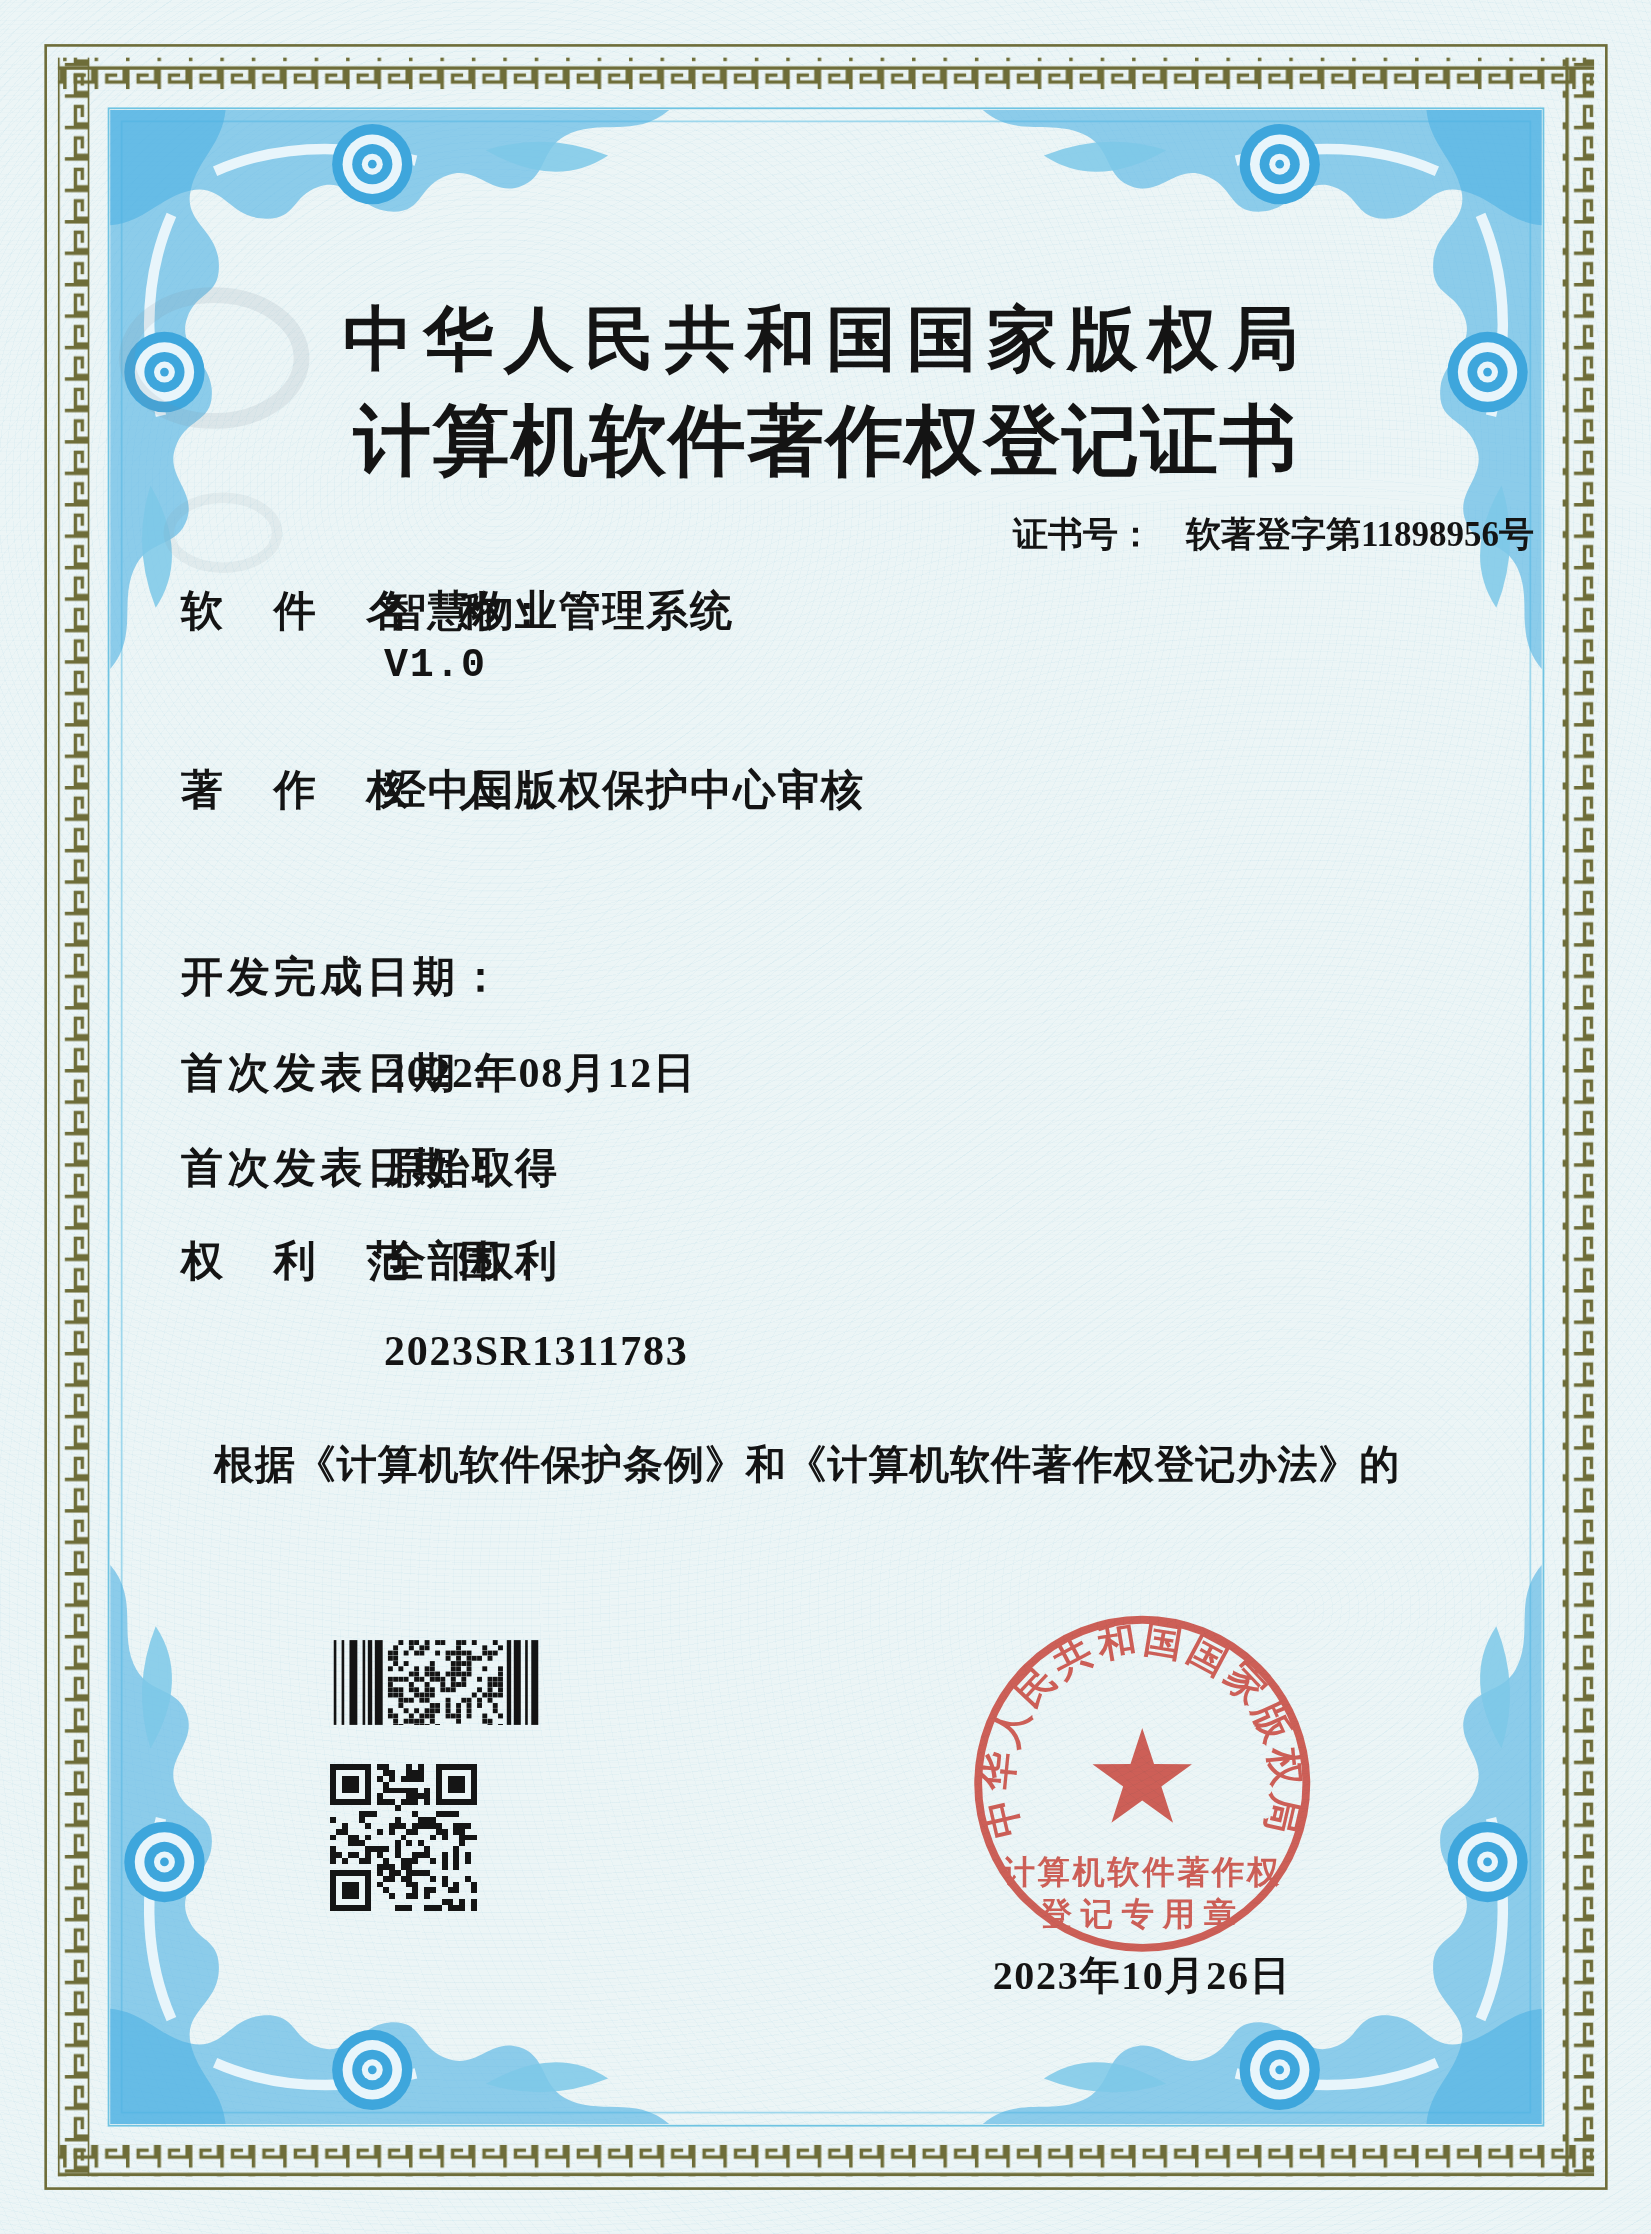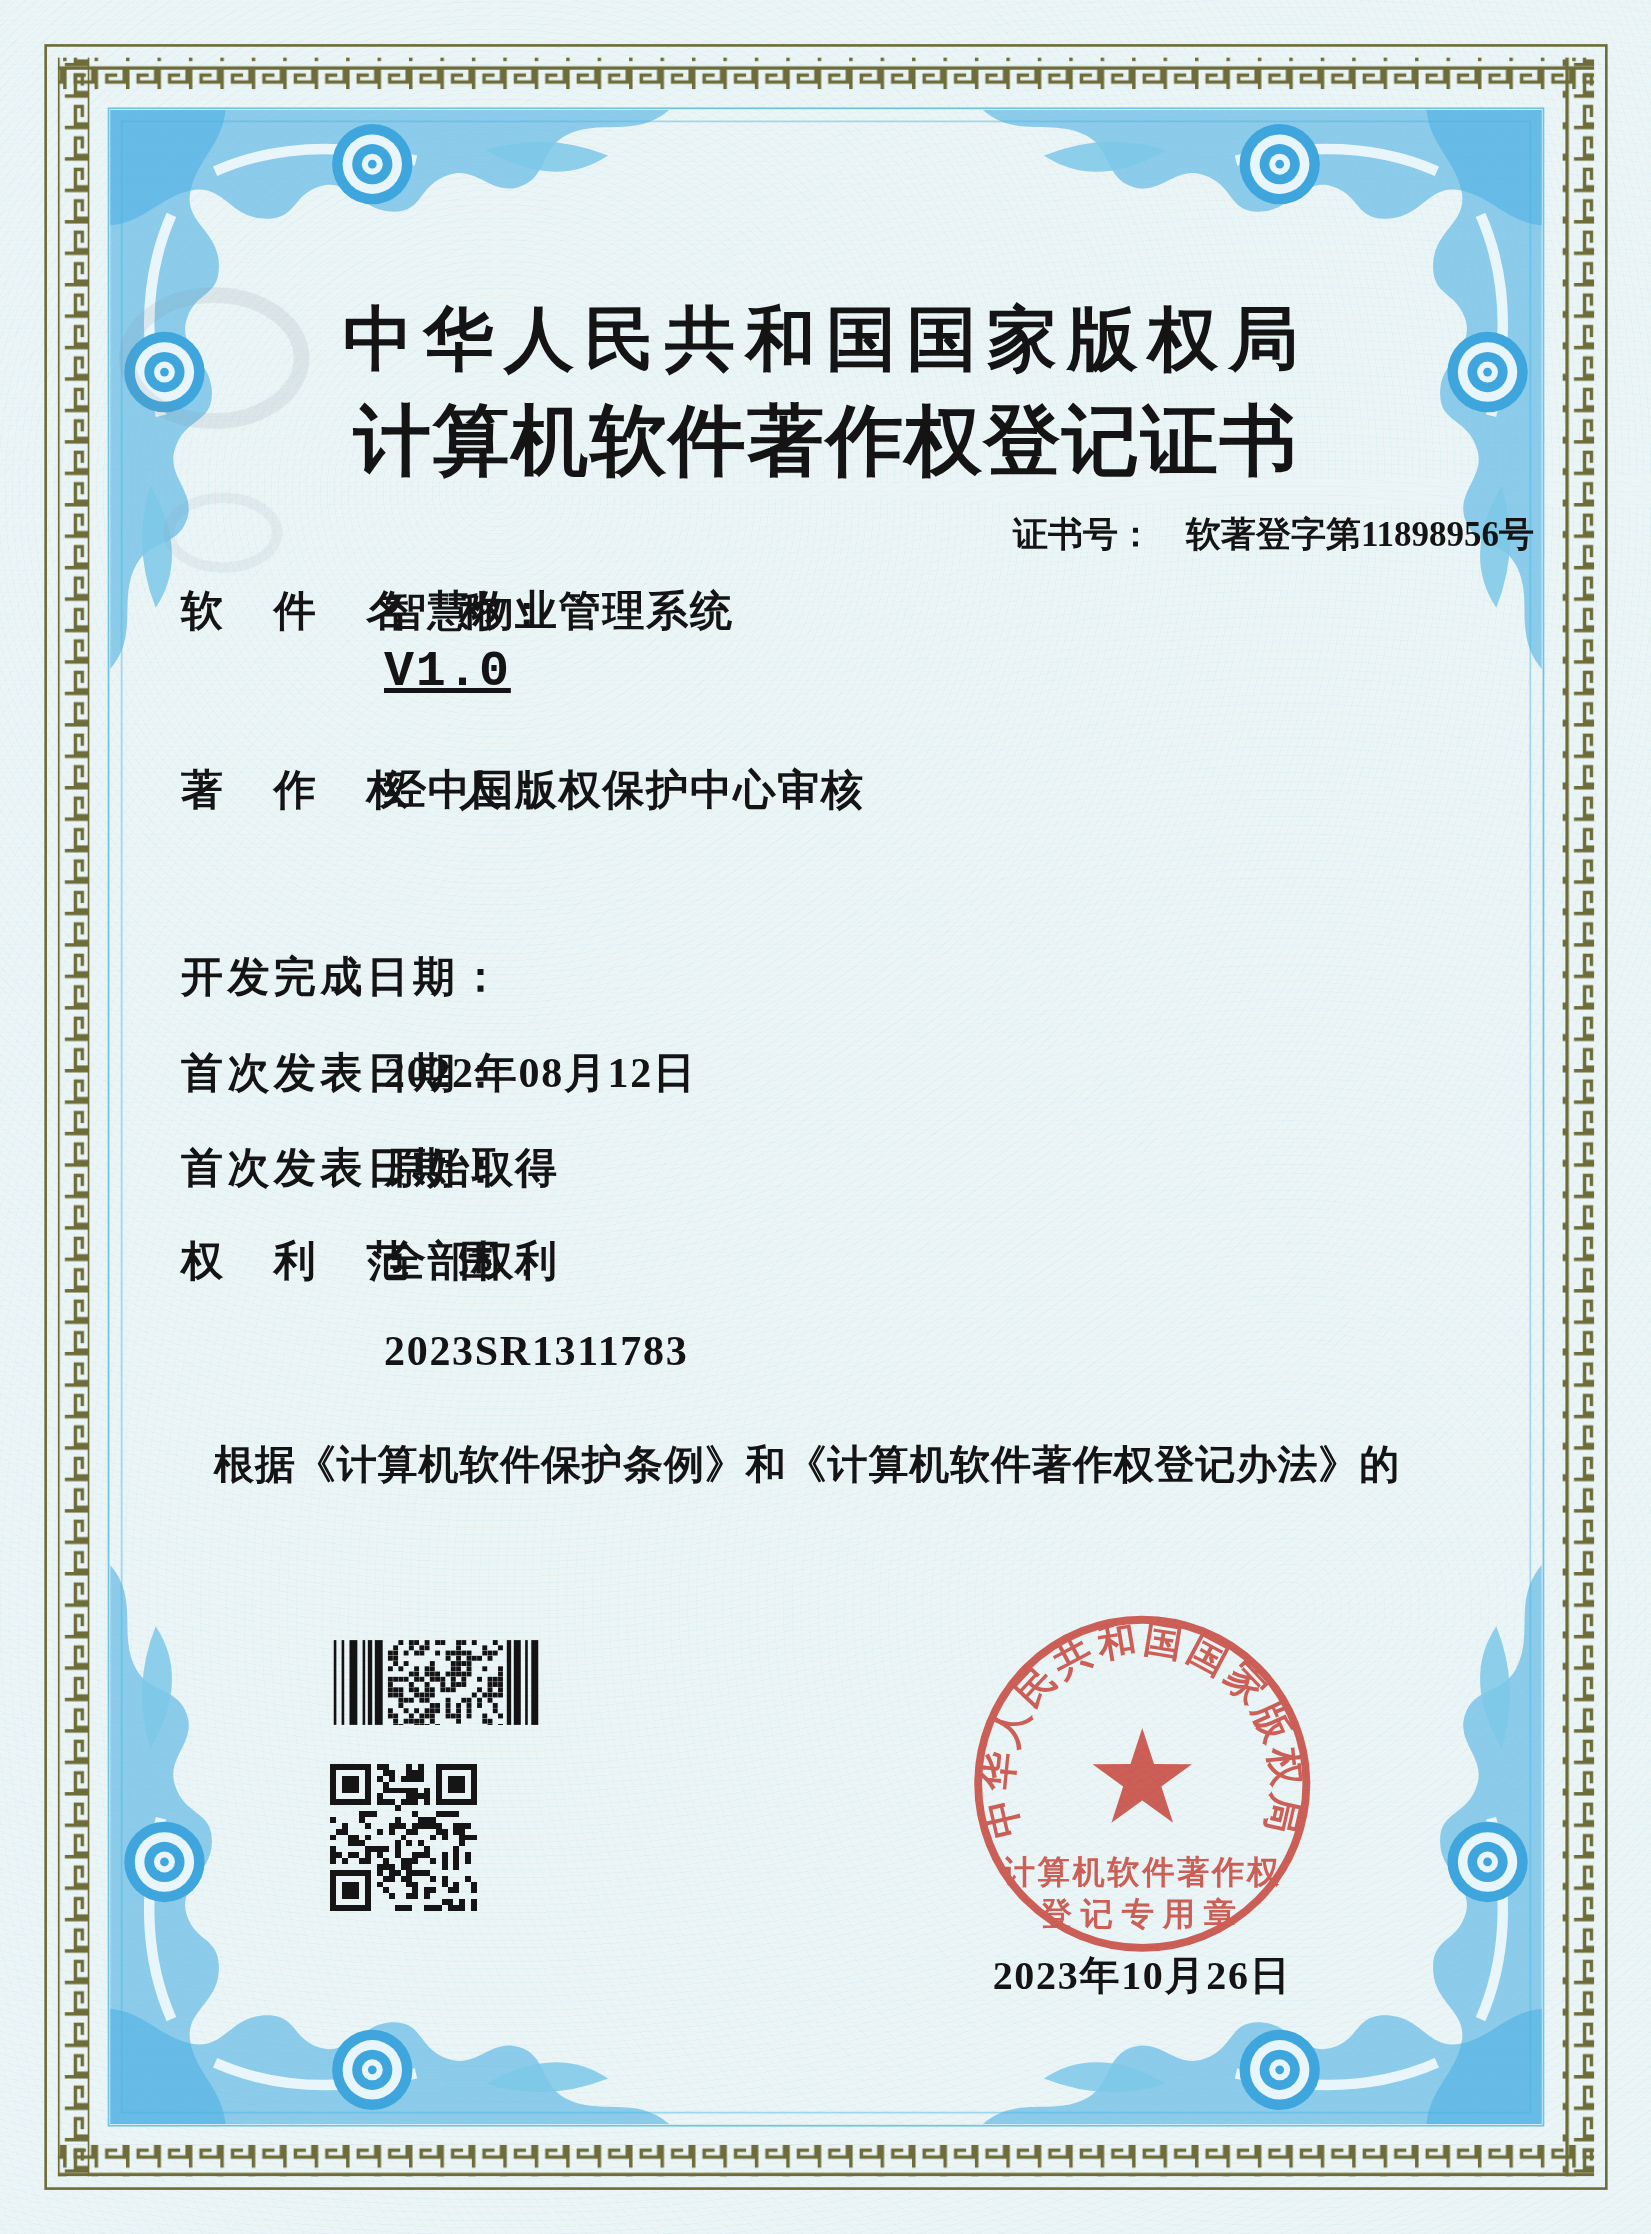--- a/index.html
+++ b/index.html
@@ -90,21 +90,21 @@
 
     <div class="abs certno">
       <span>证书号：</span><span class="gap">软著登字第11898956号</span>
     </div>
 
     <div class="abs row" style="top:583px">
       <span class="lbl">软　件　名　称：</span>
       <span class="val">智慧物业管理系统</span>
     </div>
     <div class="abs row" style="top:643px">
-      <span class="val" style="font-family:'Liberation Mono','DejaVu Sans Mono',monospace;font-size:50px;text-decoration:underline;">V1.0</span>
+      <span class="val" style="font-family:'Liberation Mono','DejaVu Sans Mono',monospace;font-size:40px;">V1.0</span>
     </div>
     <div class="abs row" style="top:762px">
       <span class="lbl">著　作　权　人：</span>
       <span class="val">经中国版权保护中心审核</span>
     </div>
     <div class="abs row" style="top:949px">
       <span class="lbl">开发完成日期：</span>
     </div>
     <div class="abs row" style="top:1045px">
       <span class="lbl">首次发表日期：</span>

